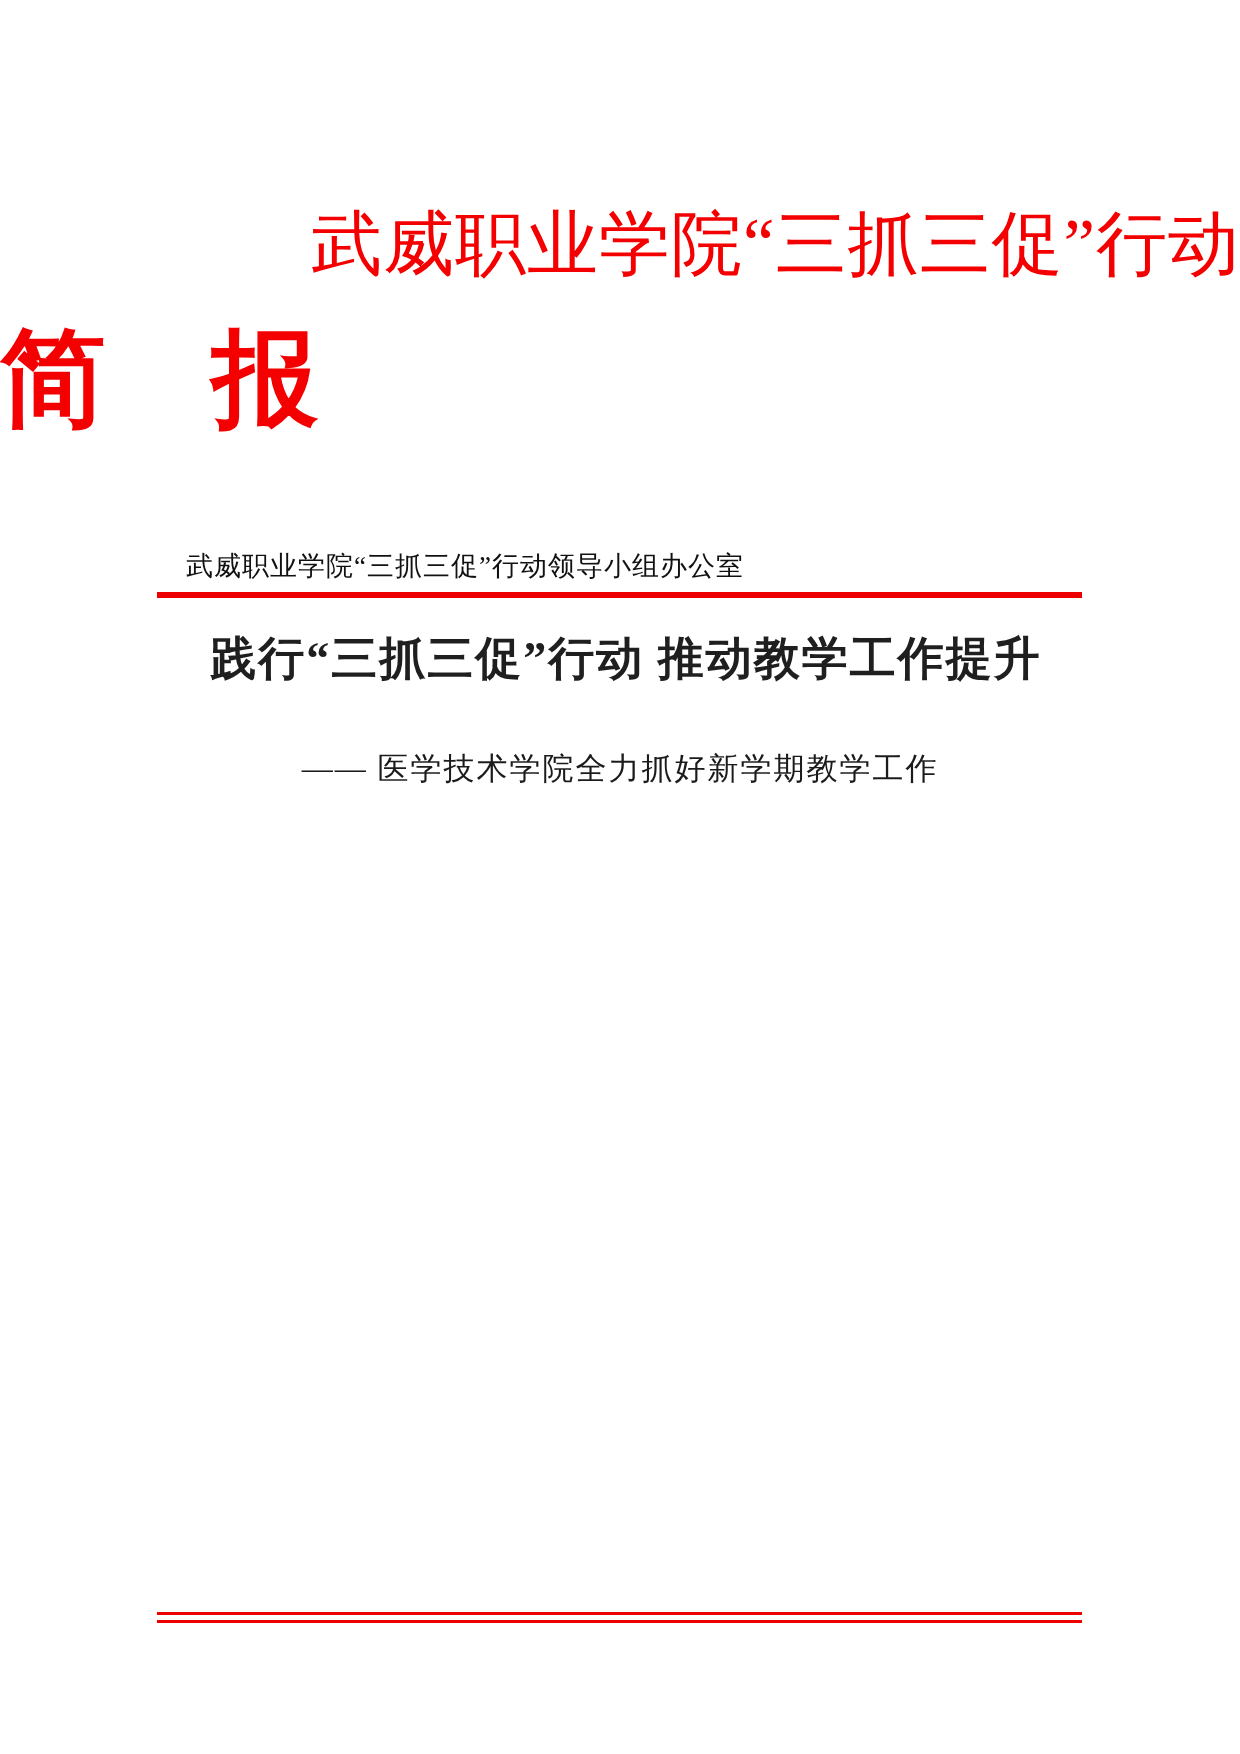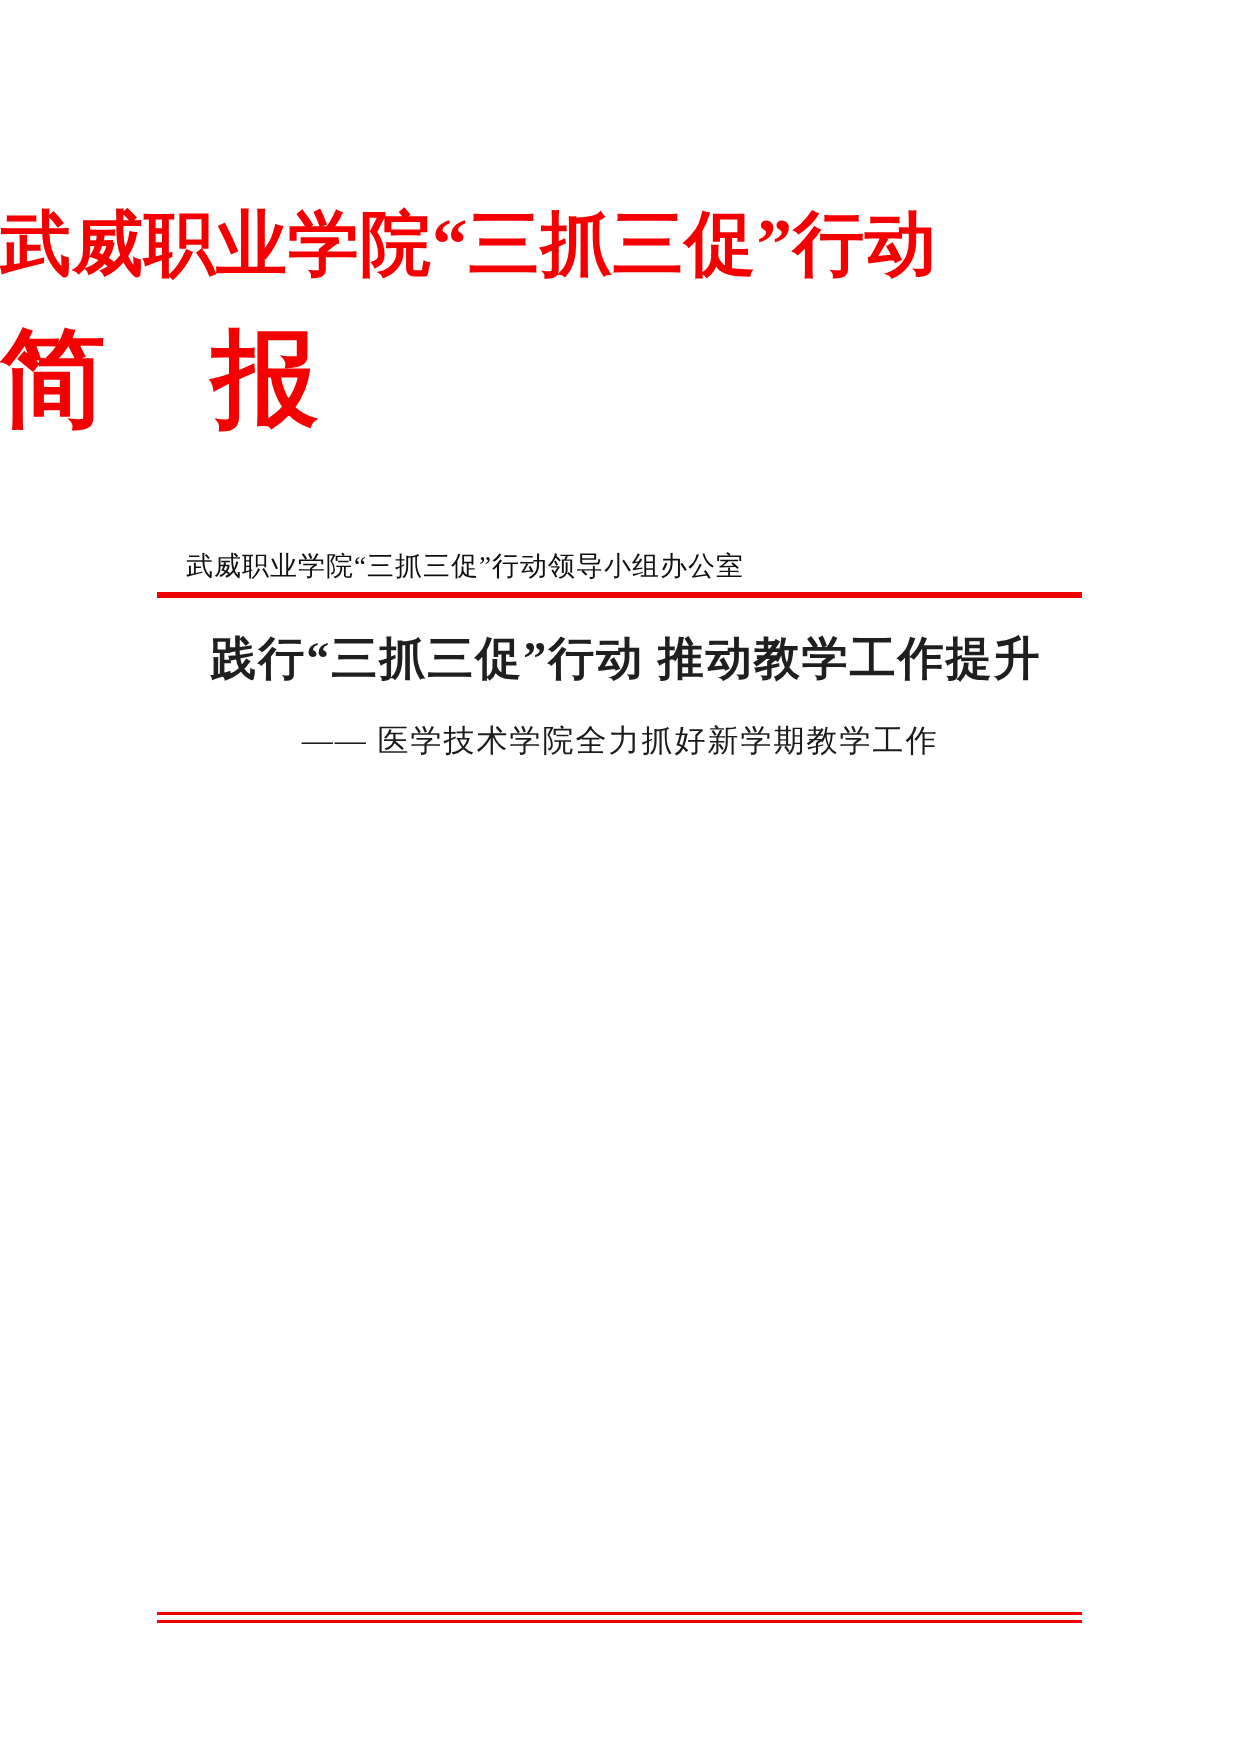--- a/index.html
+++ b/index.html
@@ -11,23 +11,23 @@
     margin: 0 auto;
     background: #ffffff;
     font-family: "Liberation Serif", serif;
     overflow: hidden;
   }
   .masthead-title {
     position: absolute;
     top: 205px;
     left: 0;
     width: 100%;
-    text-align: left;
+    text-align: right;
     font-size: 71px;
-    font-weight: bold;
+    font-weight: normal;
     letter-spacing: 1px;
     color: #f40000;
     line-height: 1.1;
     white-space: nowrap;
   }
   .masthead-banner {
     position: absolute;
     top: 322px;
     left: 0;
     width: 100%;
@@ -81,21 +81,21 @@
     text-align: center;
     font-size: 46px;
     font-weight: bold;
     color: #1f1f1f;
     letter-spacing: 2px;
     white-space: nowrap;
     padding-left: 12px;
   }
   .article-subtitle {
     position: absolute;
-    top: 720px;
+    top: 748px;
     left: 0;
     width: 100%;
     text-align: center;
     font-size: 31px;
     color: #1b1b1b;
     letter-spacing: 2px;
   }
   .article-body {
     position: absolute;
     top: 806px;

